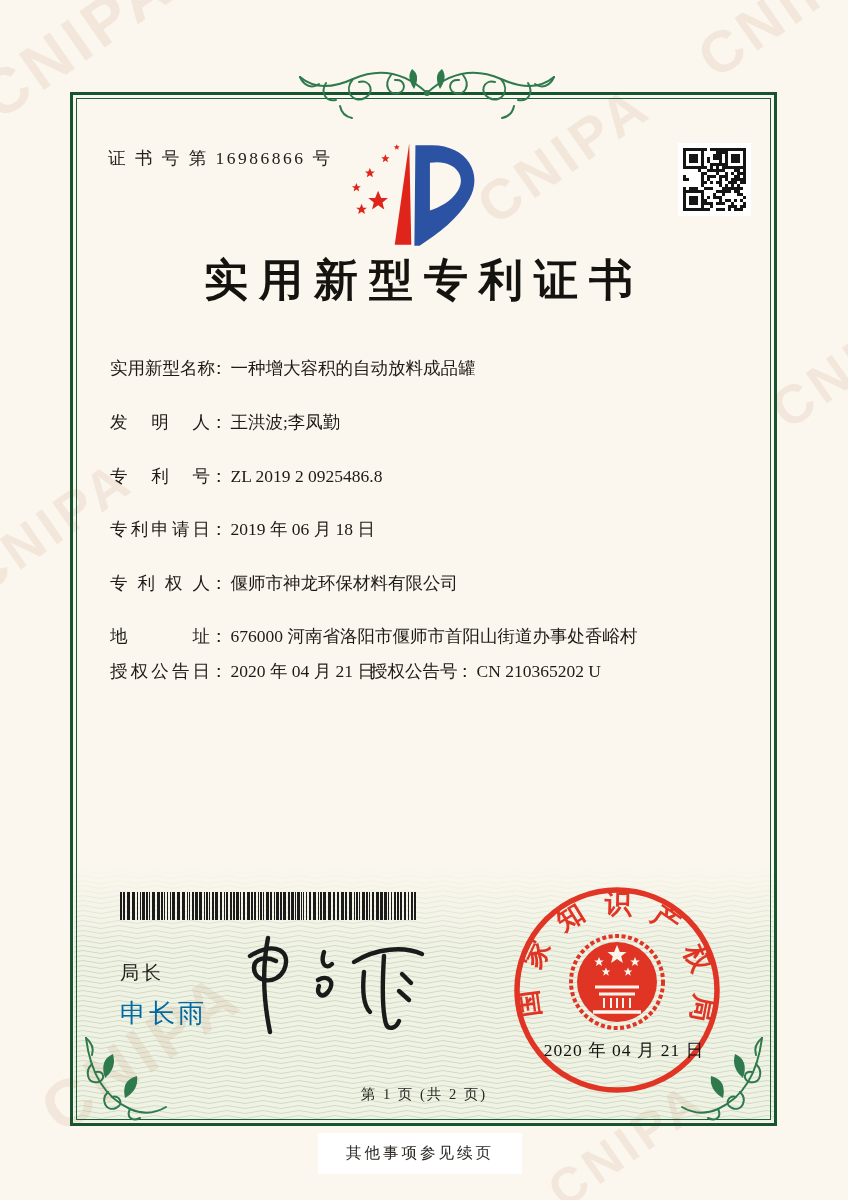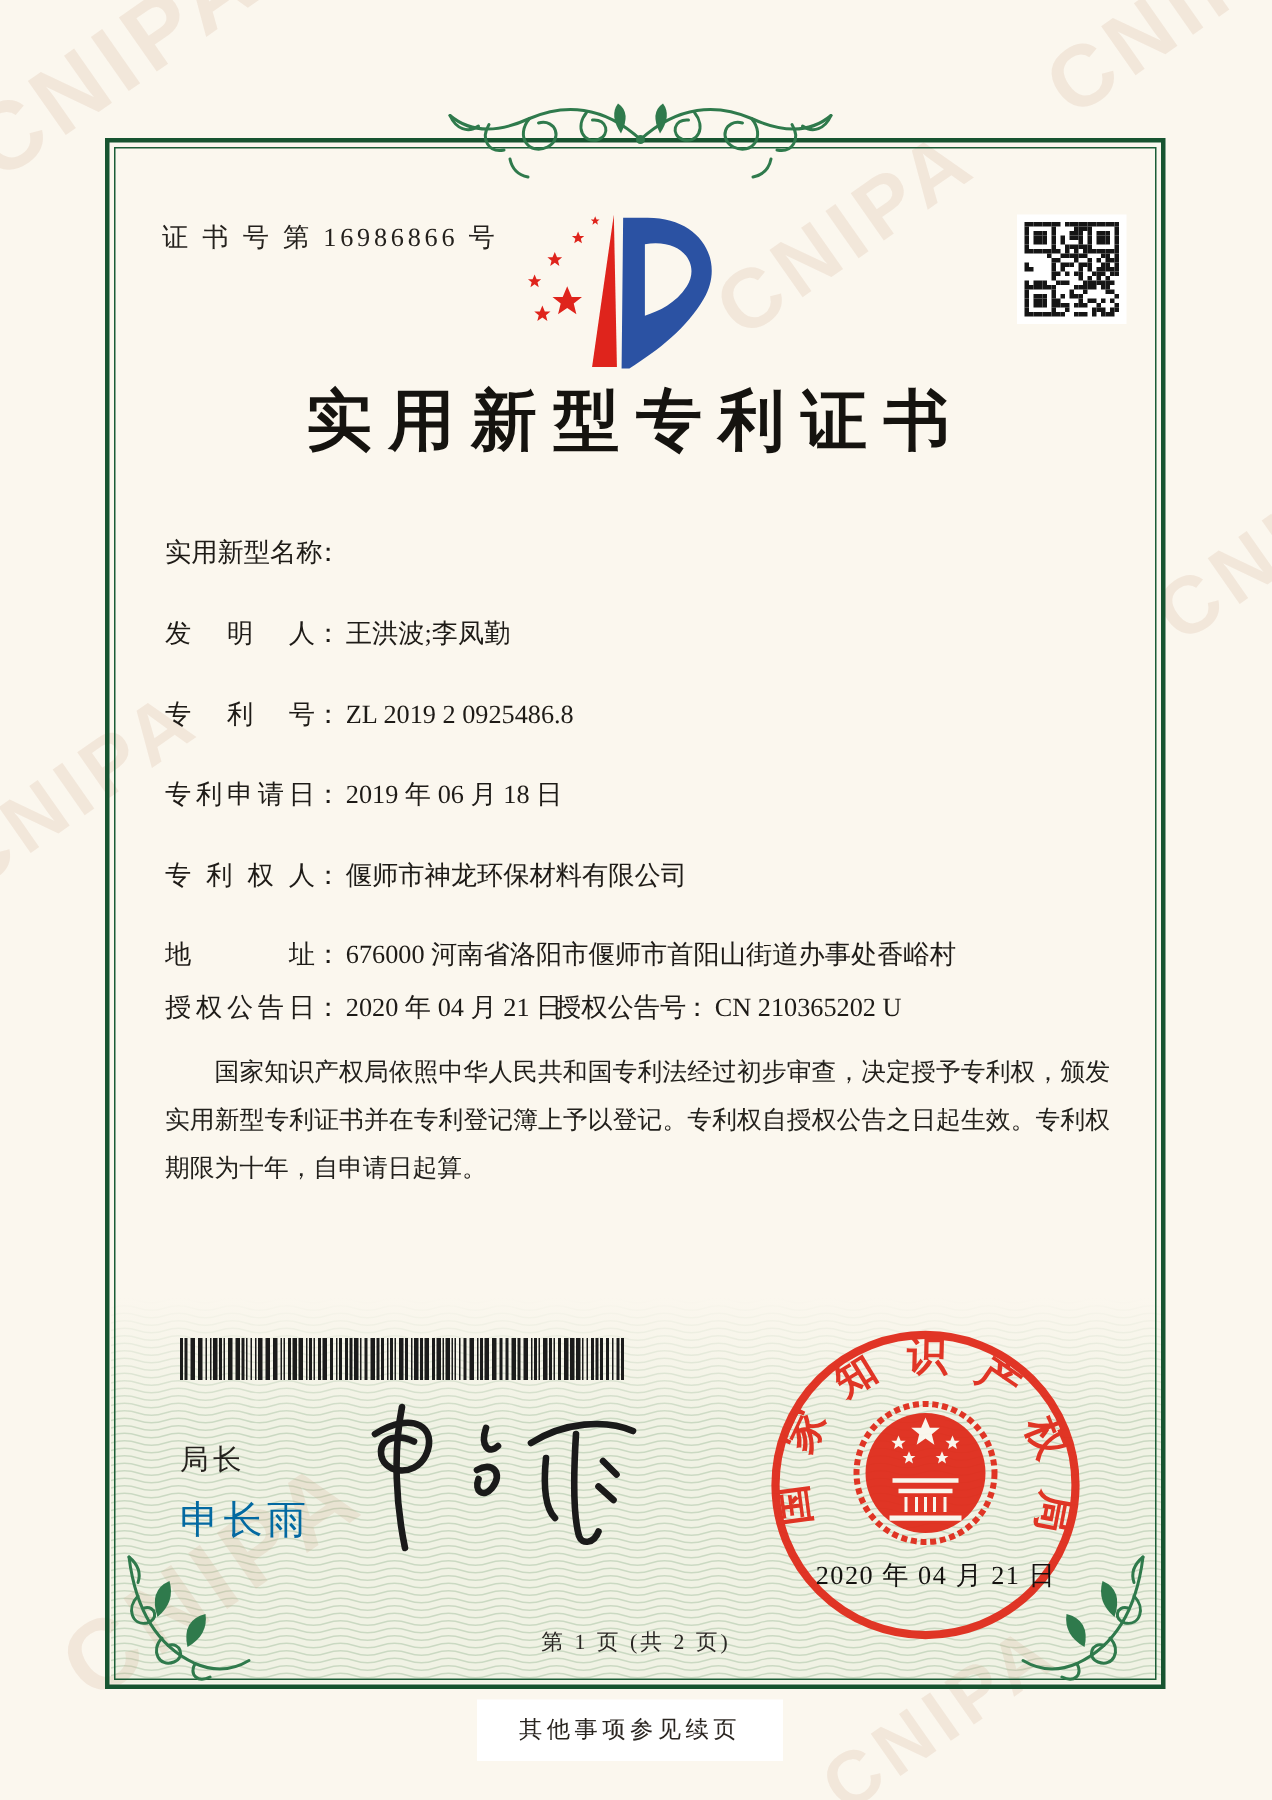--- a/index.html
+++ b/index.html
@@ -444,21 +444,21 @@
   <div class="title">实用新型专利证书</div>
 
   <div class="field-row" style="top:356px">
     <span class="flabel justify">
         <span>实</span>
         <span>用</span>
         <span>新</span>
         <span>型</span>
         <span>名</span>
         <span>称</span>
-      </span><span class="colon"></span>
+      </span><span class="colon"></span><span class="fvalue">一种增大容积的自动放料成品罐</span>
   </div>
   <div class="field-row" style="top:410px">
     <span class="flabel justify">
         <span>发</span>
         <span>明</span>
         <span>人</span>
       </span><span class="colon"></span><span class="fvalue">王洪波;李凤勤</span>
   </div>
   <div class="field-row" style="top:464px">
     <span class="flabel justify">
@@ -503,21 +503,20 @@
           <span>授</span>
           <span>权</span>
           <span>公</span>
           <span>告</span>
           <span>号</span>
         </span><span class="colon"></span><span class="fvalue">CN 210365202 U</span>
     </span>
   </div>
 
   <div class="body-text">
-    <p>国家知识产权局依照中华人民共和国专利法经过初步审查，决定授予专利权，颁发实用新型专利证书并在专利登记簿上予以登记。专利权自授权公告之日起生效。专利权期限为十年，自申请日起算。</p>
   </div>
 
   <div class="barcode" id="barcode"><i style="width:2px"></i><u style="width:1px"></u><i style="width:2px"></i><u style="width:2px"></u><i style="width:3px"></i><u style="width:2px"></u><i style="width:3px"></i><u style="width:2px"></u><i style="width:1px"></i><u style="width:2px"></u><i style="width:1px"></i><u style="width:1px"></u><i style="width:3px"></i><u style="width:1px"></u><i style="width:2px"></i><u style="width:1px"></u><i style="width:1px"></i><u style="width:2px"></u><i style="width:3px"></i><u style="width:2px"></u><i style="width:3px"></i><u style="width:1px"></u><i style="width:2px"></i><u style="width:1px"></u><i style="width:1px"></i><u style="width:2px"></u><i style="width:1px"></i><u style="width:2px"></u><i style="width:1px"></i><u style="width:1px"></u><i style="width:3px"></i><u style="width:2px"></u><i style="width:3px"></i><u style="width:2px"></u><i style="width:3px"></i><u style="width:2px"></u><i style="width:1px"></i><u style="width:1px"></u><i style="width:1px"></i><u style="width:2px"></u><i style="width:2px"></i><u style="width:1px"></u><i style="width:3px"></i><u style="width:1px"></u><i style="width:3px"></i><u style="width:2px"></u><i style="width:1px"></i><u style="width:1px"></u><i style="width:2px"></i><u style="width:1px"></u><i style="width:1px"></i><u style="width:2px"></u><i style="width:2px"></i><u style="width:1px"></u><i style="width:3px"></i><u style="width:2px"></u><i style="width:2px"></i><u style="width:2px"></u><i style="width:1px"></i><u style="width:1px"></u><i style="width:2px"></i><u style="width:2px"></u><i style="width:2px"></i><u style="width:1px"></u><i style="width:2px"></i><u style="width:1px"></u><i style="width:3px"></i><u style="width:1px"></u><i style="width:1px"></i><u style="width:2px"></u><i style="width:2px"></i><u style="width:2px"></u><i style="width:3px"></i><u style="width:1px"></u><i style="width:2px"></i><u style="width:1px"></u><i style="width:2px"></i><u style="width:2px"></u><i style="width:1px"></i><u style="width:1px"></u><i style="width:2px"></i><u style="width:1px"></u><i style="width:1px"></i><u style="width:2px"></u><i style="width:3px"></i><u style="width:1px"></u><i style="width:2px"></i><u style="width:2px"></u><i style="width:1px"></i><u style="width:1px"></u><i style="width:3px"></i><u style="width:1px"></u><i style="width:2px"></i><u style="width:1px"></u><i style="width:3px"></i><u style="width:2px"></u><i style="width:2px"></i><u style="width:1px"></u><i style="width:3px"></i><u style="width:1px"></u><i style="width:1px"></i><u style="width:1px"></u><i style="width:3px"></i><u style="width:1px"></u><i style="width:1px"></i><u style="width:1px"></u><i style="width:1px"></i><u style="width:2px"></u><i style="width:1px"></i><u style="width:2px"></u><i style="width:2px"></i><u style="width:2px"></u><i style="width:3px"></i><u style="width:2px"></u><i style="width:1px"></i><u style="width:1px"></u><i style="width:2px"></i><u style="width:1px"></u><i style="width:3px"></i><u style="width:2px"></u><i style="width:3px"></i><u style="width:2px"></u><i style="width:2px"></i><u style="width:2px"></u><i style="width:2px"></i><u style="width:2px"></u><i style="width:3px"></i><u style="width:1px"></u><i style="width:2px"></i><u style="width:2px"></u><i style="width:3px"></i><u style="width:2px"></u><i style="width:1px"></i><u style="width:1px"></u><i style="width:2px"></i><u style="width:1px"></u><i style="width:1px"></i><u style="width:2px"></u><i style="width:3px"></i><u style="width:1px"></u><i style="width:2px"></i><u style="width:1px"></u><i style="width:1px"></i><u style="width:2px"></u><i style="width:2px"></i><u style="width:2px"></u><i style="width:3px"></i><u style="width:1px"></u><i style="width:3px"></i><u style="width:1px"></u><i style="width:3px"></i><u style="width:1px"></u><i style="width:1px"></i><u style="width:2px"></u><i style="width:1px"></i><u style="width:2px"></u><i style="width:2px"></i><u style="width:1px"></u><i style="width:2px"></i><u style="width:1px"></u><i style="width:2px"></i><u style="width:2px"></u><i style="width:2px"></i><u style="width:2px"></u><i style="width:1px"></i><u style="width:2px"></u><i style="width:2px"></i><u style="width:1px"></u><i style="width:2px"></i><u style="width:2px"></u></div>
 
   <div class="sig-title">局长</div>
   <div class="sig-name">申长雨</div>
   <svg class="sig-svg" viewBox="0 0 212 112">
     <g stroke="#1a1a1a" stroke-width="4.4" fill="none" stroke-linecap="round" stroke-linejoin="round">
       <path d="M42,10 C36,40 38,75 44,104"></path>
       <path d="M24,28 C50,12 66,24 58,42 C50,58 28,54 28,40 C28,30 40,28 50,33"></path>

